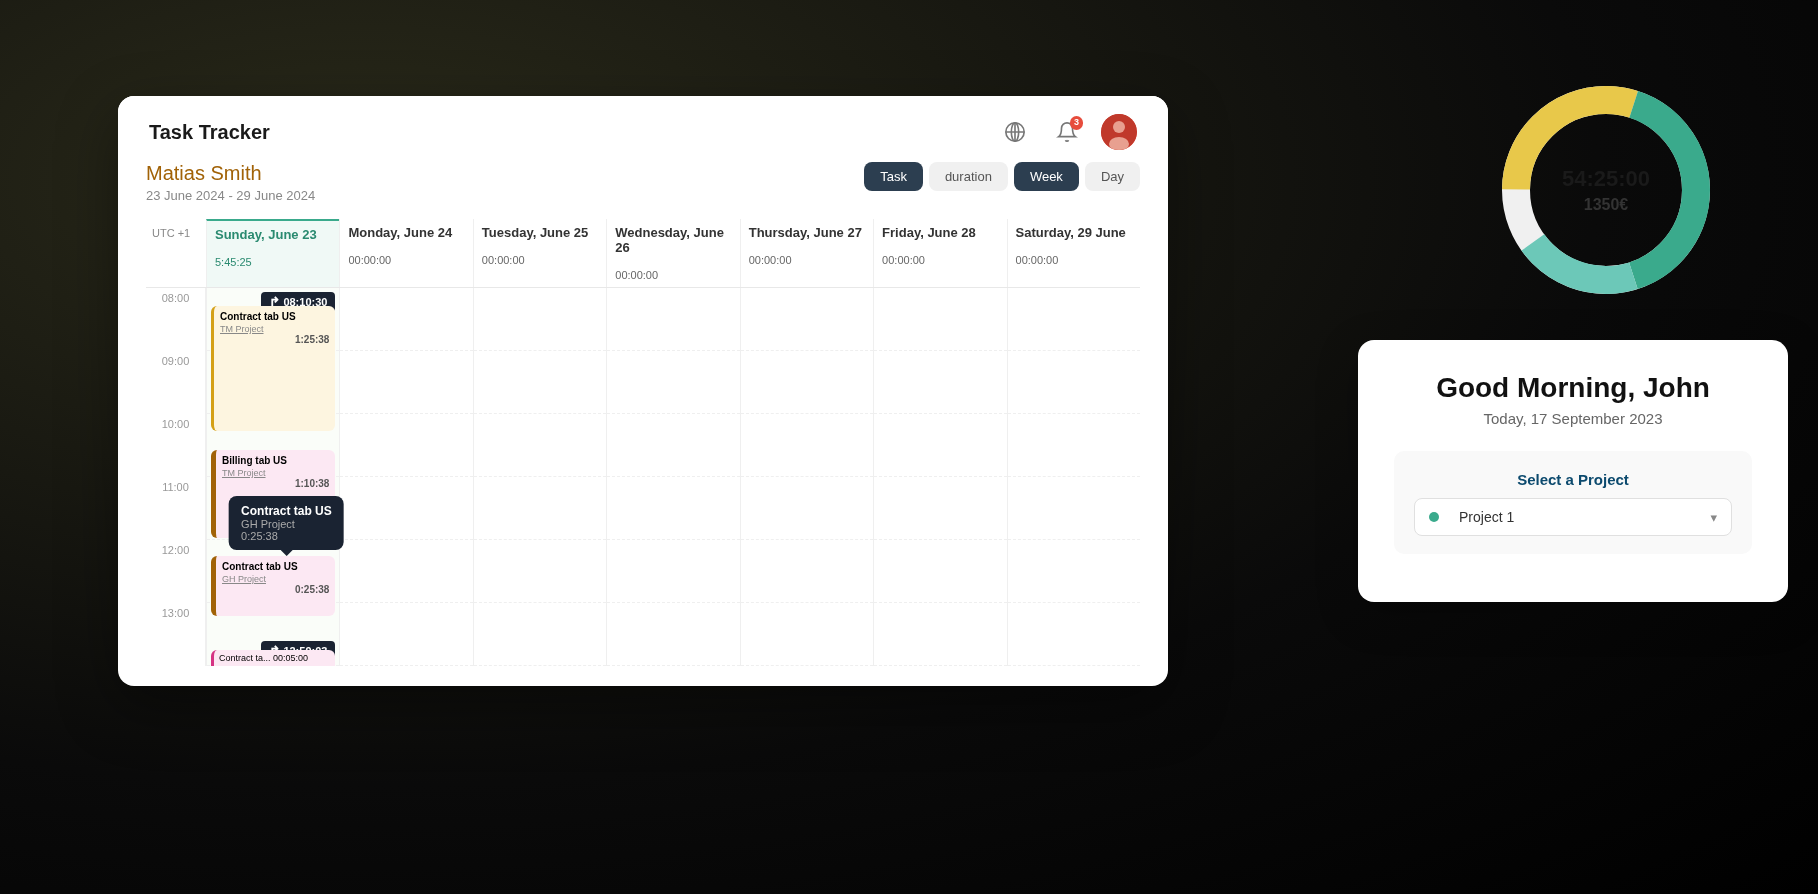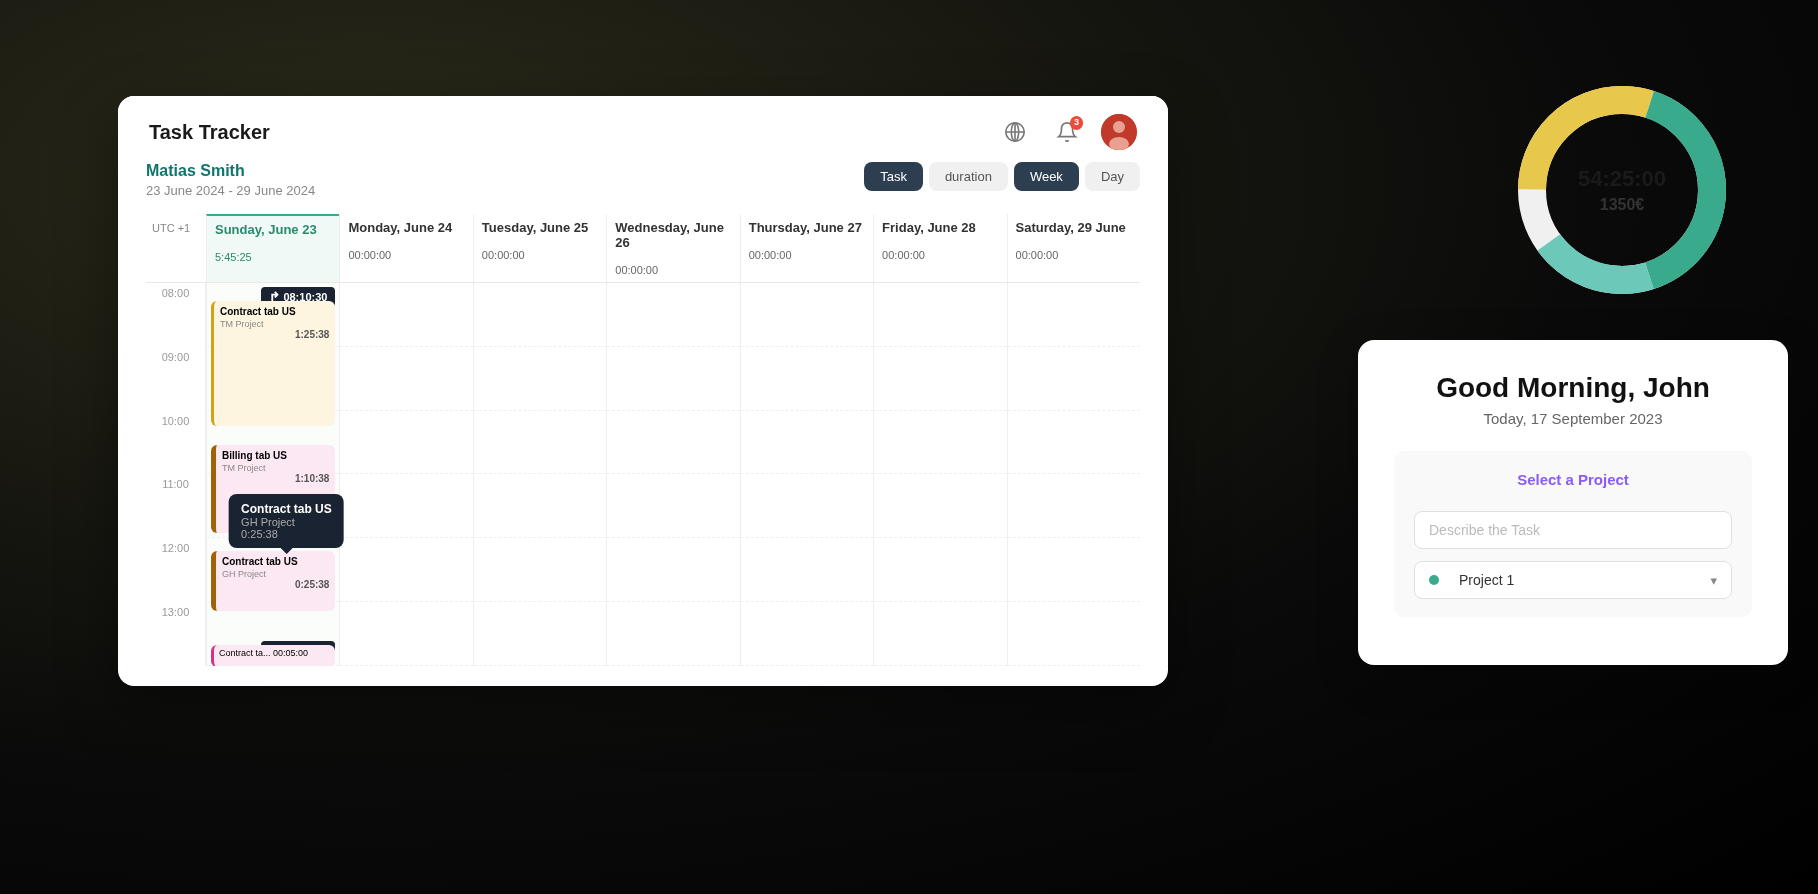--- a/index.html
+++ b/index.html
@@ -96,23 +96,23 @@
     }
 
     .calendar-subheader {
       display: flex;
       align-items: flex-start;
       justify-content: space-between;
       margin-bottom: 16px;
     }
 
     .user-info h2 {
-      font-size: 16px;
-      font-weight: 700;
-      color: #0f766e;
+      font-size: 20px;
+      font-weight: 400;
+      color: #a16207;
     }
 
     .date-range {
       font-size: 13px;
       color: #888;
       margin-top: 3px;
     }
 
     .view-controls {
       display: flex;
@@ -268,21 +268,21 @@
       font-size: 10px;
       line-height: 1.3;
     }
 
     .event-sub {
       font-size: 9px;
       color: #888;
       margin-top: 1px;
     }
 
-    .event-beige .event-sub, .event-pink .event-sub { color: #888; }
+    .event-beige .event-sub, .event-pink .event-sub { color: #888; text-decoration: underline; }
 
     .event-time {
       font-size: 10px;
       font-weight: 600;
       color: #555;
       text-align: right;
     }
 
     .running-indicator {
       display: inline-flex;
@@ -322,21 +322,21 @@
       left: 50%;
       transform: translateX(-50%);
       border: 6px solid transparent;
       border-bottom: none;
       border-top-color: #1a2332;
     }
 
     
     .donut-container {
       position: absolute;
-      right: 66px;
+      right: 82px;
       top: 60px;
       width: 260px;
       height: 260px;
     }
 
     .donut-svg {
       width: 260px;
       height: 260px;
     }
 
@@ -391,23 +391,23 @@
     .project-select-area {
       background: #f9f9f9;
       border-radius: 10px;
       padding: 20px 20px 18px;
       margin-bottom: 16px;
     }
 
     .select-project-label {
       font-size: 15px;
       font-weight: 600;
-      color: #8b5cf6;
+      color: #0c4a6e;
       text-align: center;
-      margin-bottom: 23px;
+      margin-bottom: 10px;
     }
 
     .task-input {
       width: 100%;
       padding: 10px 14px;
       border: 1.5px solid #e0e0e0;
       border-radius: 8px;
       font-size: 14px;
       color: #aaa;
       background: #fff;
@@ -693,21 +693,20 @@
   </div>
 </div>
 
 <div class="morning-card">
   <div class="morning-greeting">Good Morning, John</div>
   <div class="morning-date">Today, 17 September 2023</div>
 
   <div class="project-select-area">
     <div class="select-project-label">Select a Project</div>
 
-    <input class="task-input" type="text" placeholder="Describe the Task" style="">
 
     <div class="project-dropdown">
       <span class="project-dot"></span>
       <span class="project-name">Project 1</span>
       <span class="chevron-icon">▾</span>
     </div>
   </div>
 
 </div>
 

